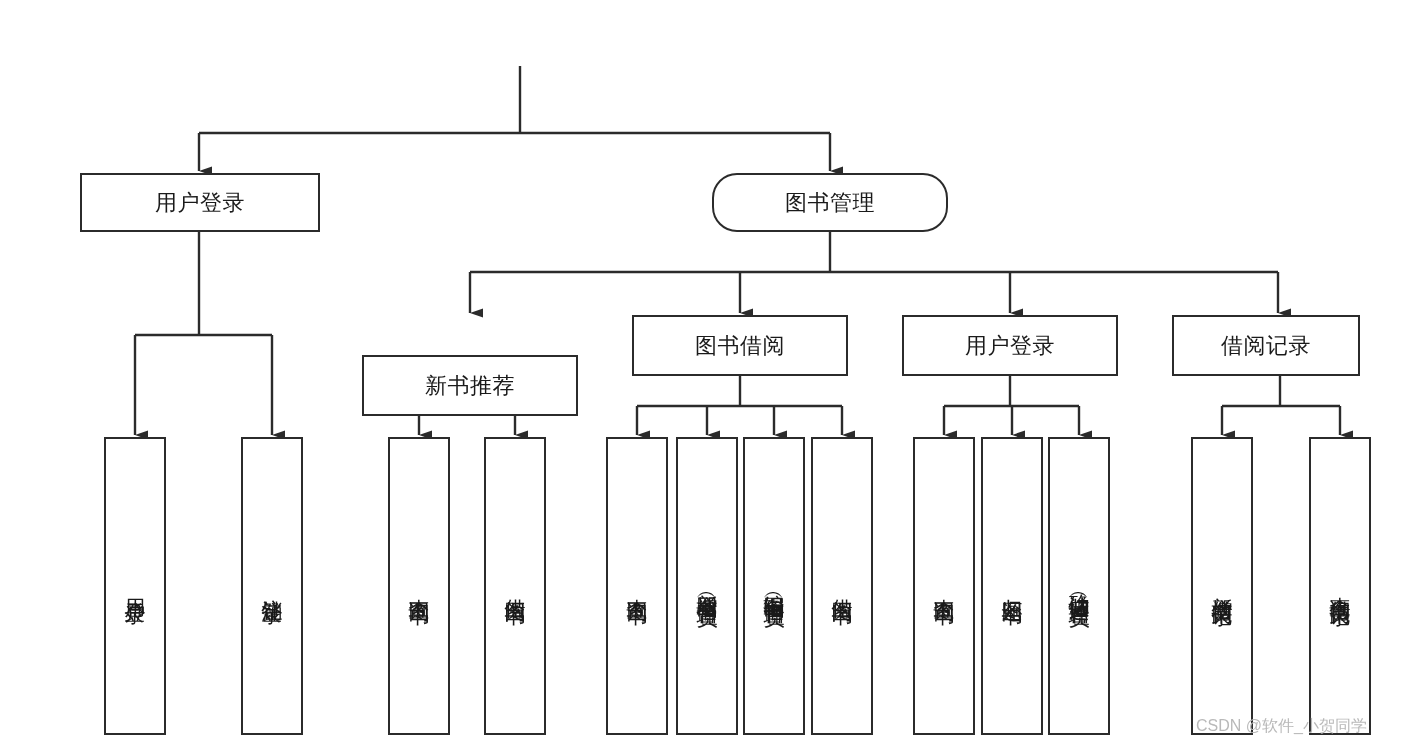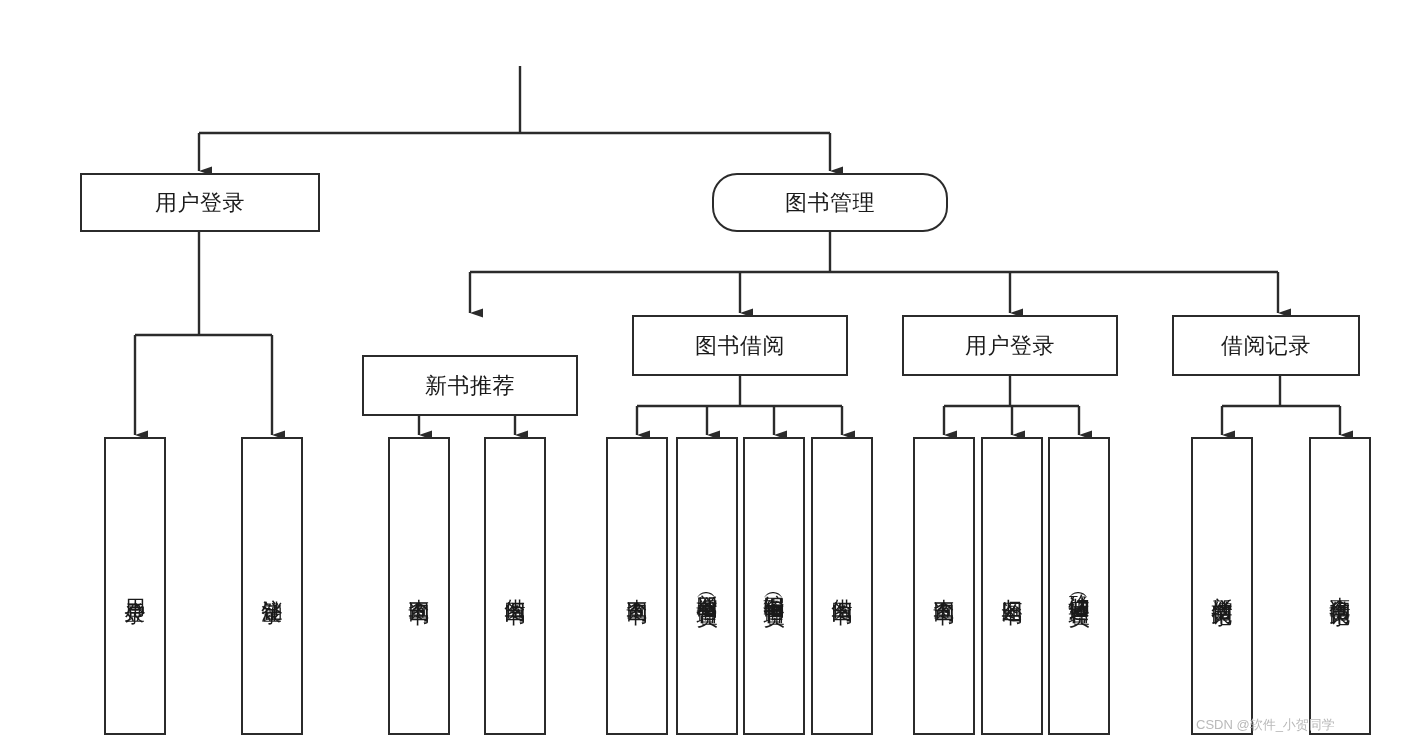--- a/index.html
+++ b/index.html
@@ -53,21 +53,21 @@
   .node.vert .label {
     writing-mode: vertical-rl;
     text-orientation: upright;
     font-size: 21px;
     line-height: 1.05;
     letter-spacing: 2px;
     max-height: 280px;
   }
   .watermark {
     position: absolute;
-    font-size: 13px;
+    font-size: 16px;
     color: #b9b9b9;
     white-space: nowrap;
     user-select: none;
   }
 </style>
 </head>
 <body>
 
 <div id="canvas">
 

